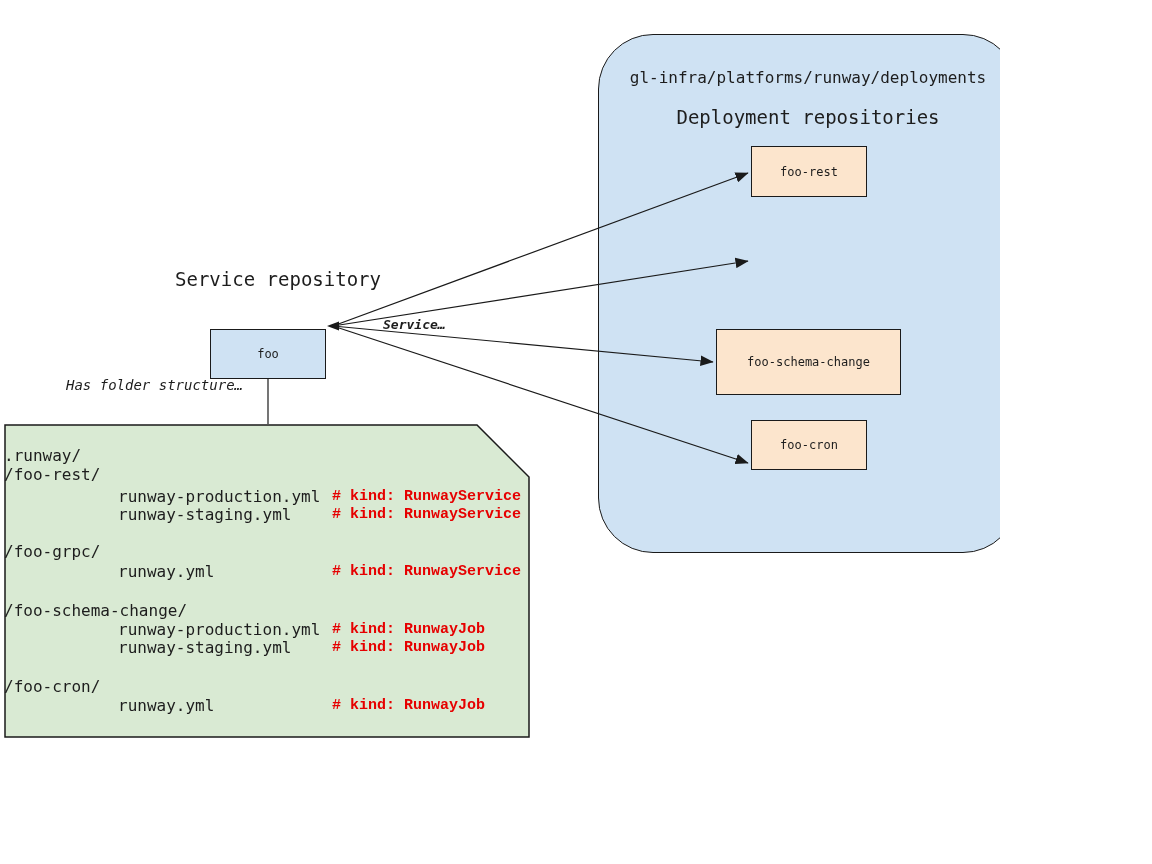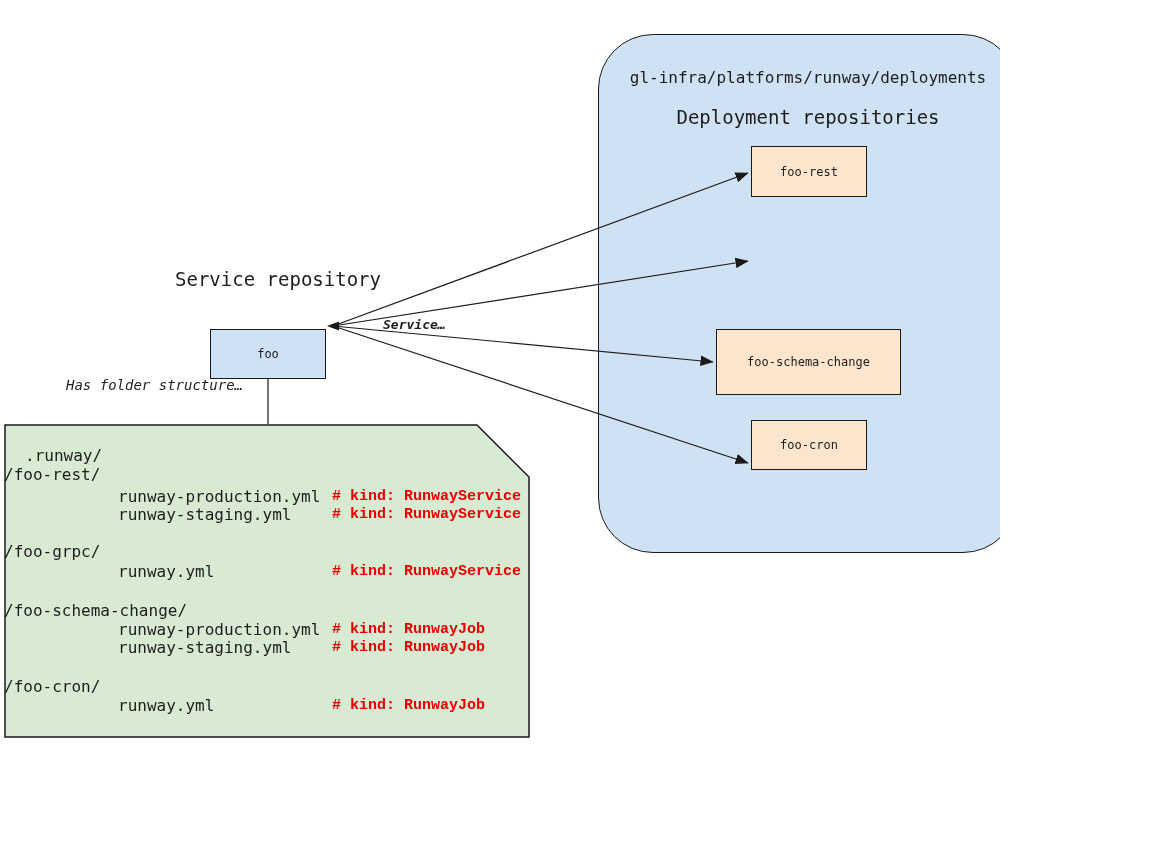--- a/index.html
+++ b/index.html
@@ -78,21 +78,21 @@
   .note-line{
     position:absolute;height:19px;line-height:19px;
     font-size:16px;white-space:nowrap;
   }
   .note-line .ncomment{
     position:absolute;left:328px;top:0;
     font-family:"Liberation Mono",monospace;
     font-weight:bold;font-size:15px;
     color:var(--comment-red);white-space:nowrap;
   }
-  .ind0{padding-left:21px;}
+  .ind0{}
   .ind1{}
   .ind2{padding-left:114px;}
 </style>
 </head>
 <body>
 
 <div class="canvas">
 
   <div class="panel"></div>
   <div class="panel-breadcrumb">gl-infra/platforms/runway/deployments</div>

